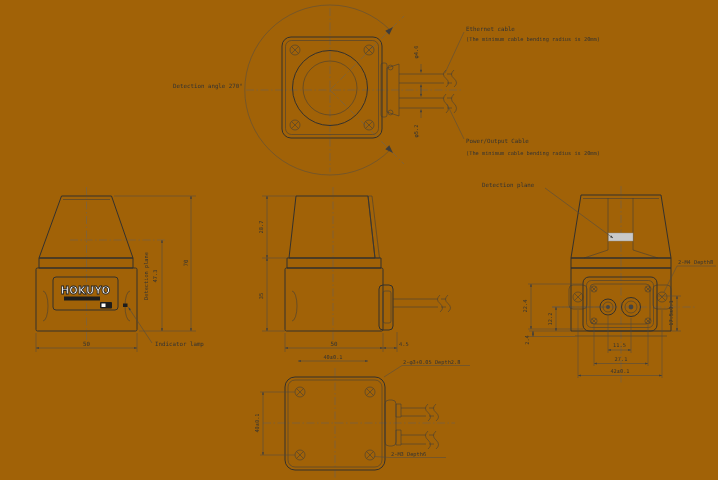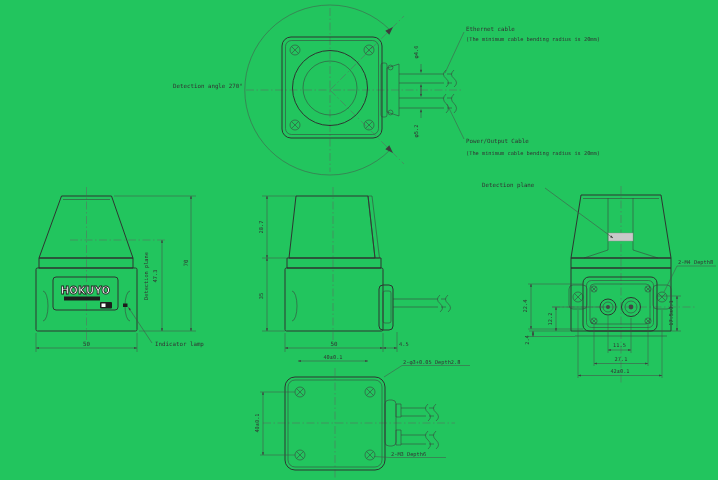--- a/index.html
+++ b/index.html
@@ -1,16 +1,16 @@
 <!DOCTYPE html>
 <html><head>
 <meta charset="utf-8">
 <style>
   html,body{margin:0;padding:0;background:#fff;}
-  .canvas{position:relative;width:718px;height:480px;background:#22c55e;overflow:hidden;
+  .canvas{position:relative;width:718px;height:480px;background:#a16207;overflow:hidden;
           font-family:"DejaVu Sans Mono",monospace;}
   svg text{font-family:"DejaVu Sans Mono",monospace;font-size:5.8px;fill:#333;}
   svg text.t5{font-size:5.3px;}
   svg text.logo{font-family:"DejaVu Sans",sans-serif;font-weight:bold;font-size:10px;
                 fill:#fff;stroke:#222;stroke-width:0.85;letter-spacing:0.3px;}
   .ol{fill:none;stroke:#2e2e2e;stroke-width:0.95;stroke-linejoin:round;}
   .o2{fill:none;stroke:#3a3a3a;stroke-width:0.55;stroke-linejoin:round;}
   .cl{fill:none;stroke:#636363;stroke-width:0.5;stroke-dasharray:8 2.5 1.5 2.5;}
   .dl{fill:none;stroke:#4a4a4a;stroke-width:0.5;}
   .dm{fill:none;stroke:#4a4a4a;stroke-width:0.55;marker-start:url(#arr);marker-end:url(#arr);}

